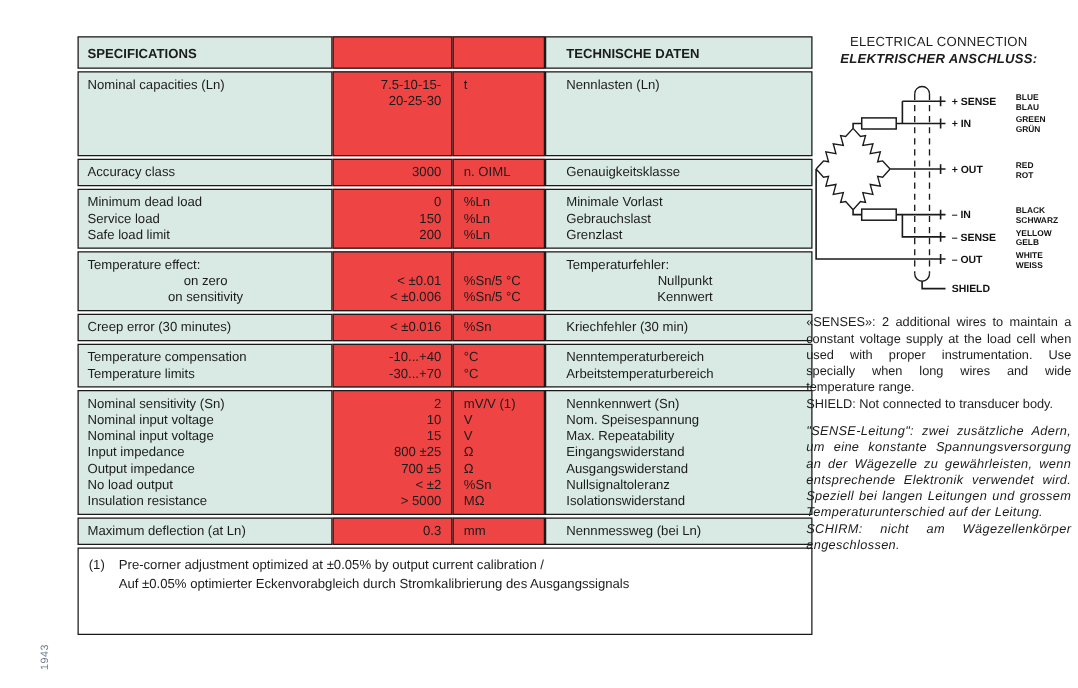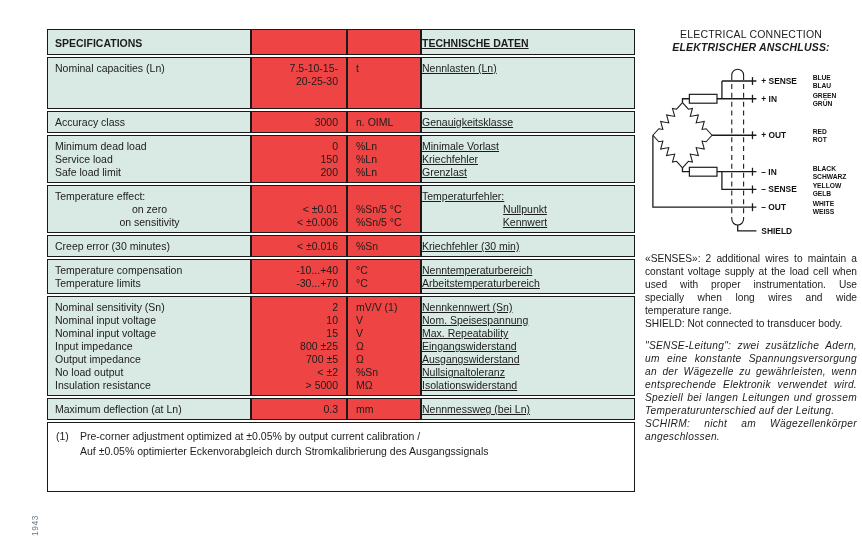--- a/index.html
+++ b/index.html
@@ -9,35 +9,35 @@
     --muted:#6e7b8c;
   }
   *{margin:0;padding:0;box-sizing:border-box;}
   html,body{background:#fff;}
   body{
     width:862px;height:550px;position:relative;overflow:hidden;
     font-family:"Liberation Sans",sans-serif;color:var(--ink);
     -webkit-font-smoothing:antialiased;
   }
   
-  .table-wrap{position:absolute;left:47px;top:27px;}
+  .table-wrap{position:absolute;left:62px;top:27px;}
   table{border-collapse:separate;border-spacing:0 2px;table-layout:fixed;width:588px;}
   td{border:1px solid var(--border);vertical-align:top;font-size:10.5px;}
   col.c1{width:204px;} col.c2{width:96px;} col.c3{width:74px;} col.c4{width:214px;}
   td.c-label,td.c-german{background:var(--cell_bg);}
   td.c-value,td.c-unit{background:#ef4444;}
   td.c-label{padding:4px 6px 3px 7px;}
   td.c-value{padding:4px 8px 3px 4px;}
   td.c-unit{padding:4px 3px 3px 8px;}
-  td.c-german{padding:4px 6px 3px 0;text-decoration:underline;}
+  td.c-german{padding:4px 6px 3px 16px;}
   .ln{line-height:13px;min-height:13px;white-space:nowrap;}
   td.c-value .ln{text-align:right;}
   .ln.ctr{text-align:center;}
   thead td{height:26px;font-weight:bold;vertical-align:middle;}
-  tbody tr:first-child td{height:52px;}
+  tbody tr:first-child td{height:68px;}
   tfoot td{height:70px;background:#fff;padding:6px 8px;}
   .fn-row{display:flex;gap:6px;font-size:10.5px;line-height:15px;}
   .fn-marker{flex:0 0 18px;}
   
   .panel{position:absolute;left:645px;top:28px;width:212px;}
   .p-title{text-align:center;font-size:10.5px;line-height:13px;letter-spacing:0.2px;}
   .p-sub{text-align:center;font-size:10.5px;line-height:13px;font-style:italic;letter-spacing:0.2px;font-weight:bold;}
   .diagram{display:block;margin-top:6px;}
   .note{margin-top:7px;text-align:justify;font-size:10.2px;line-height:13px;}
   .note.de{margin-top:9px;font-style:italic;letter-spacing:0.3px;}
@@ -115,21 +115,21 @@
             <div class="ln">150</div>
             <div class="ln">200</div>
           </td>
           <td class="c-unit">
             <div class="ln">%Ln</div>
             <div class="ln">%Ln</div>
             <div class="ln">%Ln</div>
           </td>
           <td class="c-german">
             <div class="ln">Minimale Vorlast</div>
-            <div class="ln">Kriechfehler</div>
+            <div class="ln">Gebrauchslast</div>
             <div class="ln">Grenzlast</div>
           </td>
         </tr>
         <tr>
           <td class="c-label">
             <div class="ln">Temperature effect:</div>
             <div class="ln ctr">on zero</div>
             <div class="ln ctr">on sensitivity</div>
           </td>
           <td class="c-value">

